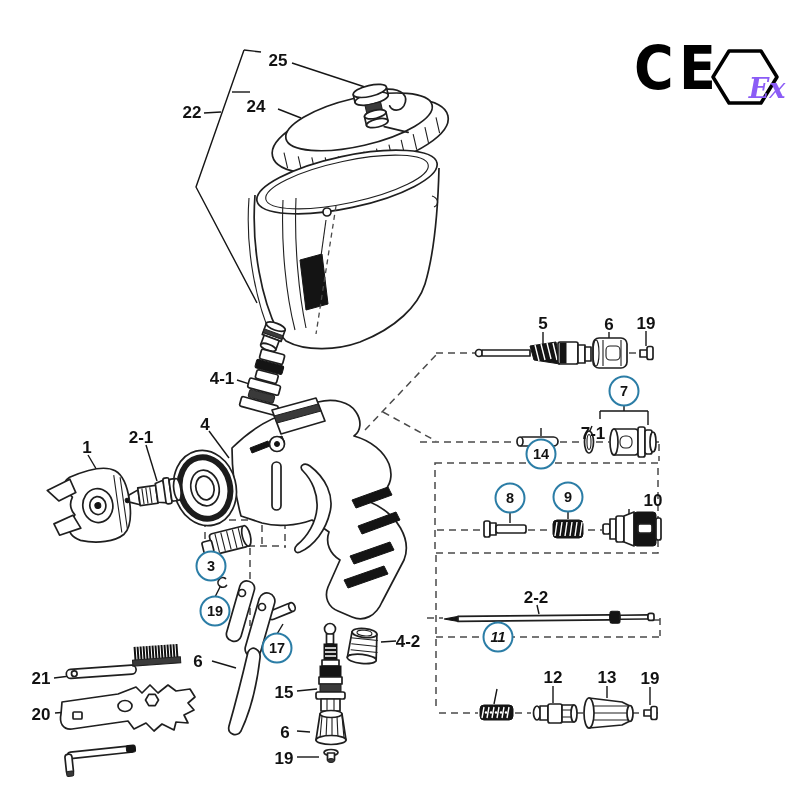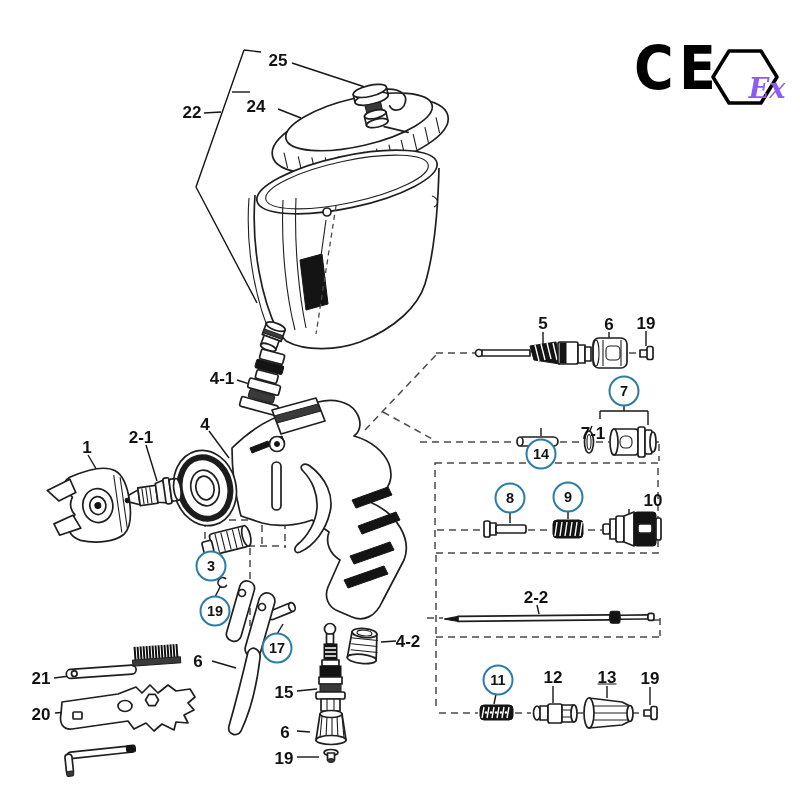--- a/index.html
+++ b/index.html
@@ -366,23 +366,23 @@
       <div class="callout" style="left: 543px; top: 323px;">5</div>
       <div class="callout" style="left: 609px; top: 324px;">6</div>
       <div class="callout" style="left: 646px; top: 323px;">19</div>
       <div class="callout circled" style="left: 541px; top: 406px; margin-top: 48px;">14</div>
       <div class="callout" style="left: 593px; top: 417px; margin-top: 16px;">7-1</div>
       <div class="callout circled" style="left: 624px; top: 391px;">7</div>
       <div class="callout circled" style="left: 510px; top: 498px;">8</div>
       <div class="callout circled" style="left: 568px; top: 497px;">9</div>
       <div class="callout" style="left: 629px; top: 500px; margin-left: 24px;">10</div>
       <div class="callout" style="left: 536px; top: 597px;">2-2</div>
-      <div class="callout circled" style="left: 498px; top: 680px;">11</div>
+      <div class="callout circled" style="left: 498px; top: 637px; font-style: italic;">11</div>
       <div class="callout" style="left: 553px; top: 677px;">12</div>
-      <div class="callout" style="left: 607px; top: 677px; text-decoration: underline;">13</div>
+      <div class="callout" style="left: 607px; top: 677px;">13</div>
       <div class="callout" style="left: 650px; top: 678px;">19</div>
     </div>
 
 <div class="logo-ce">CE</div>
 <div class="logo-ex">
   <span>Ex</span>
 </div>
 
 </div>
 

